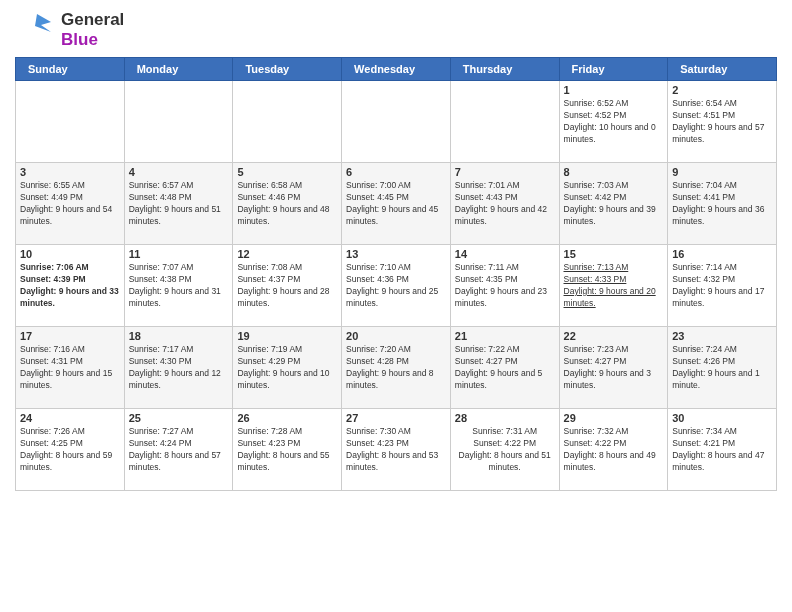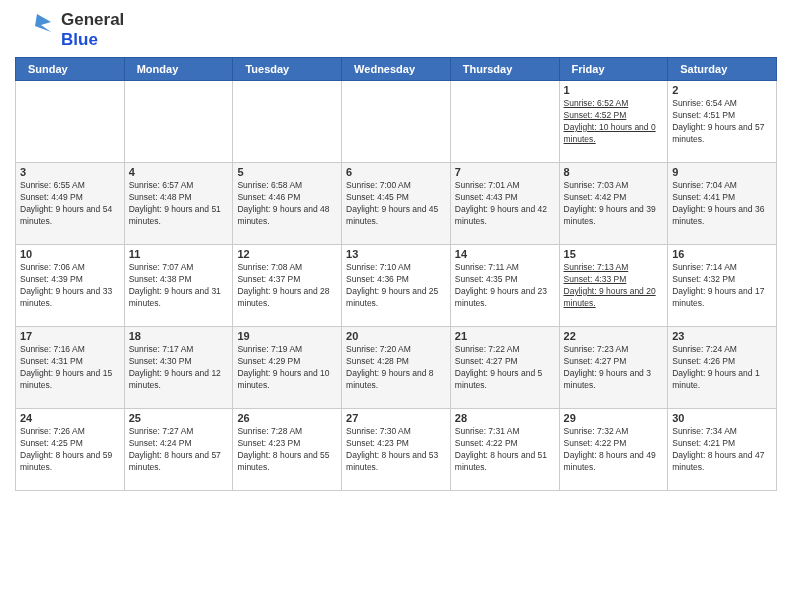--- a/index.html
+++ b/index.html
@@ -84,21 +84,21 @@
 <body>
 
 <div class="container">
   <div class="header-row">
     <div class="logo">
         <svg width="42" height="36" viewBox="0 0 42 36">
           <polygon points="22,2 36,10 26,13 36,20 20,14" fill="#4a90d9"></polygon>
         </svg>
         <div style="display: flex; flex-direction: column; line-height: 1.15;">
           <span style="font-size: 17px; font-weight: bold; color: rgb(51, 51, 51);">General</span>
-          <span style="font-size: 17px; font-weight: bold; color: #1d4ed8;">Blue</span>
+          <span style="font-size: 17px; font-weight: bold; color: #a21caf;">Blue</span>
         </div>
       </div>
     <div class="title-block">
       <div class="month-title"></div>
       <div class="subtitle"></div>
     </div>
   </div>
 
   <table class="calendar">
     <thead>
@@ -114,21 +114,21 @@
     </thead>
     <tbody id="calendar-body">
     <tr>
           <td class="empty"></td>
           <td class="empty"></td>
           <td class="empty"></td>
           <td class="empty"></td>
           <td class="empty"></td>
           <td>
             <span class="day-num">1</span>
-            <div class="day-info" style="white-space: pre-line; text-decoration: underline;">Sunrise: 6:52 AM
+            <div class="day-info" style="white-space: pre-line;">Sunrise: 6:52 AM
 Sunset: 4:52 PM
 Daylight: 10 hours and 0 minutes.</div>
           </td>
           <td>
             <span class="day-num">2</span>
             <div class="day-info" style="white-space: pre-line;">Sunrise: 6:54 AM
 Sunset: 4:51 PM
 Daylight: 9 hours and 57 minutes.</div>
           </td>
         </tr>
@@ -172,21 +172,21 @@
           <td>
             <span class="day-num">9</span>
             <div class="day-info" style="white-space: pre-line;">Sunrise: 7:04 AM
 Sunset: 4:41 PM
 Daylight: 9 hours and 36 minutes.</div>
           </td>
         </tr>
         <tr>
           <td>
             <span class="day-num">10</span>
-            <div class="day-info" style="white-space: pre-line;">Sunrise: 7:06 AM
+            <div class="day-info" style="white-space: pre-line; font-weight: bold;">Sunrise: 7:06 AM
 Sunset: 4:39 PM
 Daylight: 9 hours and 33 minutes.</div>
           </td>
           <td>
             <span class="day-num">11</span>
             <div class="day-info" style="white-space: pre-line;">Sunrise: 7:07 AM
 Sunset: 4:38 PM
 Daylight: 9 hours and 31 minutes.</div>
           </td>
           <td>
@@ -284,21 +284,21 @@
 Daylight: 8 hours and 55 minutes.</div>
           </td>
           <td>
             <span class="day-num">27</span>
             <div class="day-info" style="white-space: pre-line;">Sunrise: 7:30 AM
 Sunset: 4:23 PM
 Daylight: 8 hours and 53 minutes.</div>
           </td>
           <td>
             <span class="day-num">28</span>
-            <div class="day-info" style="white-space: pre-line;">Sunrise: 7:31 AM
+            <div class="day-info" style="white-space: pre-line; text-align: center;">Sunrise: 7:31 AM
 Sunset: 4:22 PM
 Daylight: 8 hours and 51 minutes.</div>
           </td>
           <td>
             <span class="day-num">29</span>
             <div class="day-info" style="white-space: pre-line;">Sunrise: 7:32 AM
 Sunset: 4:22 PM
 Daylight: 8 hours and 49 minutes.</div>
           </td>
           <td>

